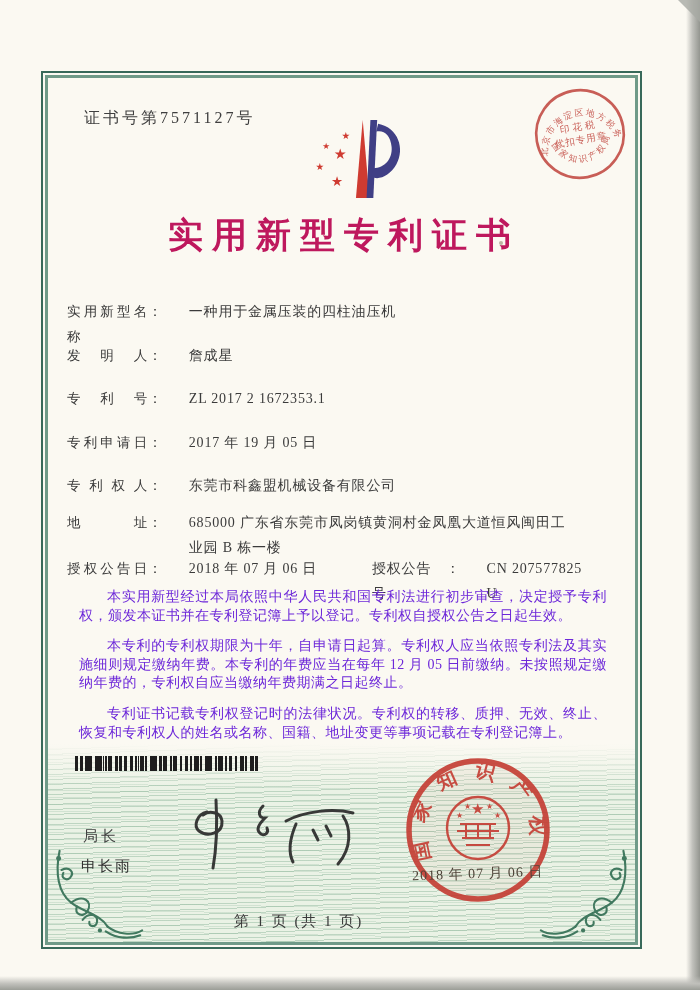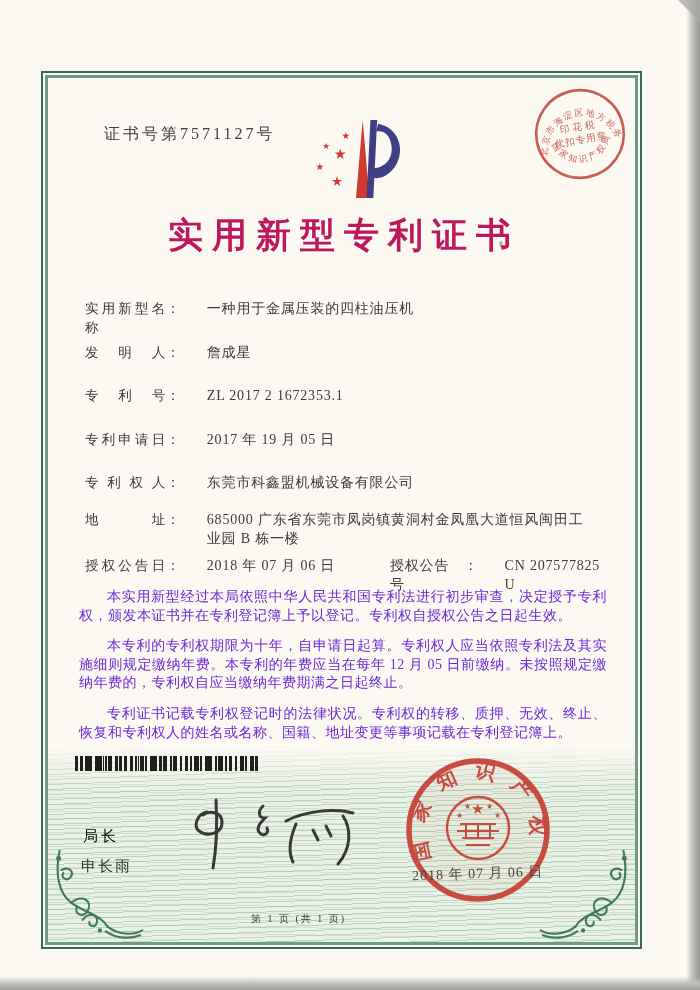--- a/index.html
+++ b/index.html
@@ -31,66 +31,66 @@
   }
   .band::before{content:"";position:absolute;left:0;right:0;top:0;height:46px;
     background:linear-gradient(180deg,#fbf9f2 0%,rgba(251,249,242,0) 100%);}
 
   .flourish{position:absolute;width:96px;height:96px;}
   .flourish svg{width:100%;height:100%;}
   .flourish.left{left:2px;bottom:1px;}
   .flourish.right{right:2px;bottom:1px;transform:scaleX(-1);}
 
   
-  .cert-no{position:absolute;left:84px;top:124px;font-size:16px;letter-spacing:3px;color:#3f3f3f;margin-left:20px;}
+  .cert-no{position:absolute;left:84px;top:108px;font-size:16px;letter-spacing:3px;color:#3f3f3f;}
   .logo{position:absolute;left:302px;top:108px;width:106px;height:102px;}
   .title{position:absolute;left:41px;top:212px;width:597px;text-align:center;
     font-size:35px;font-weight:bold;color:#be185d;letter-spacing:9px;text-indent:9px;}
   .artifact-dot{position:absolute;left:499px;top:241px;width:4px;height:4px;border-radius:50%;
     background:#9b9078;opacity:.65;}
 
   
   .tax-stamp{position:absolute;left:524px;top:78px;width:112px;height:112px;
     transform:rotate(-10deg);opacity:.85;}
 
   
-  .frow{position:absolute;left:85px;display:flex;align-items:flex-start;
-    font-size:14px;color:#3b3b3b;letter-spacing:.8px;line-height:19px;}
+  .frow{position:absolute;left:67px;display:flex;align-items:flex-start;
+    font-size:14px;color:#3b3b3b;letter-spacing:.8px;line-height:25px;}
   .flabel{display:inline-block;width:81px;font-size:13.5px;
     text-align:justify;text-align-last:justify;flex:none;}
   .fcolon{flex:none;margin:0 2px 0 0;}
   .fvalue{margin-left:24px;}
   .addr-val{width:380px;}
   .grant-group2{position:absolute;left:305px;top:0;display:flex;}
 
   
   .body-text{position:absolute;left:79px;top:588px;width:528px;
     font-size:14px;line-height:18.6px;letter-spacing:.5px;color:#6d28d9;
     text-align:justify;}
   .body-text p{margin:0;text-indent:2em;}
   .body-text p + p{margin-top:12px;}
 
   
   .barcode{position:absolute;left:75px;top:756px;width:184px;height:15px;
     background-image:
       repeating-linear-gradient(90deg,#1e1e1e 0 2px,rgba(0,0,0,0) 2px 5px),
       repeating-linear-gradient(90deg,#1e1e1e 0 1px,rgba(0,0,0,0) 1px 7px),
       repeating-linear-gradient(90deg,#1e1e1e 0 3px,rgba(0,0,0,0) 3px 11px);}
-  .signer-title{position:absolute;left:83px;top:827px;font-size:15px;letter-spacing:3px;color:#000000;
+  .signer-title{position:absolute;left:83px;top:827px;font-size:15px;letter-spacing:3px;color:#404040;
     font-family:Liberation Mono, monospace;}
   .signer-name{position:absolute;left:81px;top:857px;font-size:15px;letter-spacing:2px;color:#2e2e2e;
     font-family:"Liberation Sans","DejaVu Sans",sans-serif;}
   .signature{position:absolute;left:183px;top:778px;width:180px;height:112px;}
 
   .seal{position:absolute;left:402px;top:754px;width:152px;height:152px;opacity:.9;}
   .seal-date{position:absolute;left:412px;top:865px;font-size:14px;color:#4e4338;
     letter-spacing:1px;transform:rotate(-2deg);z-index:5;}
 
   .footer{position:absolute;left:41px;top:912px;width:515px;text-align:center;
-    font-size:10px;letter-spacing:2px;color:#3a3a3a;}
+    font-size:15px;letter-spacing:2px;color:#3a3a3a;}
 </style>
 </head>
 <body>
 
 <div class="paper"></div>
 
 <div class="frame">
   <div class="frame-inner">
     <div class="band"></div>
 

